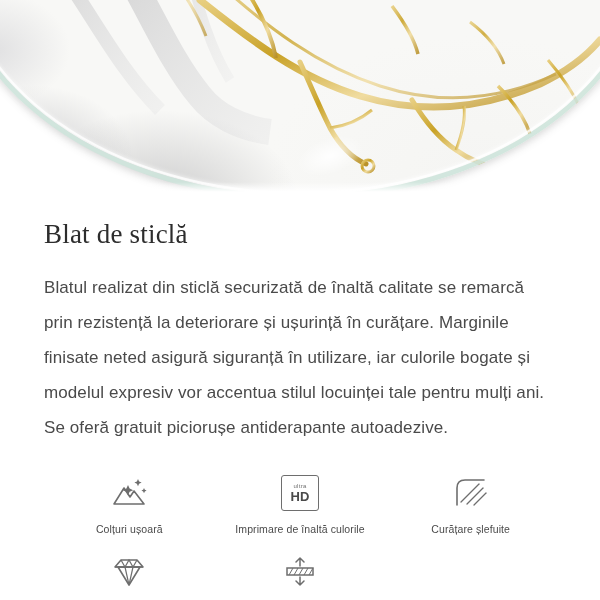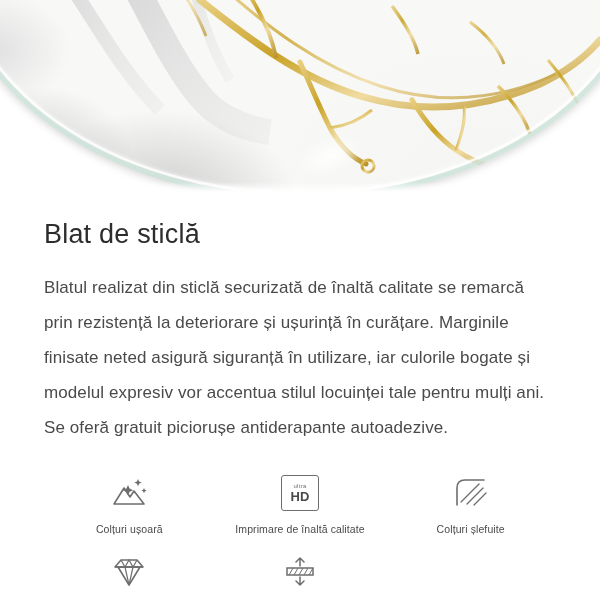--- a/index.html
+++ b/index.html
@@ -101,21 +101,21 @@
     pointer-events: none;
   }
 
   
   .content {
     position: relative;
     padding: 0 44px;
   }
   .headline {
     margin: 20px 0 0 0;
-    font-family: Liberation Sans, sans-serif;
+    font-family: Liberation Serif, serif;
     font-weight: 400;
     font-size: 27px;
     line-height: 1.38;
     color: #2d2d2d;
     letter-spacing: 0.2px;
   }
   .headline .line2 {
     display: block;
   }
   .body-copy {
@@ -262,33 +262,33 @@
         <div class="feature-label">Colțuri ușoară</div>
       </div>
 
       <div class="feature">
         <div class="feature-icon">
           <div class="hd-badge">
             <span class="ultra">ultra</span>
             <span class="hd">HD</span>
           </div>
         </div>
-        <div class="feature-label">Imprimare de înaltă calitate</div>
+        <div class="feature-label">Imprimare de înaltă culorile</div>
       </div>
 
       <div class="feature">
         <div class="feature-icon">
           <svg class="icon-svg" width="40" height="38" viewBox="0 0 40 38">
             <path d="M6,31 L6,14 Q6,6 14,6 L33,6" fill="none" stroke="#6e6e6e" stroke-width="1.6" stroke-linecap="round"></path>
             <path d="M10,28 L28,10" stroke="#6e6e6e" stroke-width="1.3" stroke-linecap="round"></path>
             <path d="M16,30 L32,14" stroke="#6e6e6e" stroke-width="1.3" stroke-linecap="round"></path>
             <path d="M23,31 L35,19" stroke="#6e6e6e" stroke-width="1.3" stroke-linecap="round"></path>
           </svg>
         </div>
-        <div class="feature-label">Colțuri șlefuite</div>
+        <div class="feature-label">Curățare șlefuite</div>
       </div>
 
       <div class="feature">
         <div class="feature-icon">
           <svg class="icon-svg" width="40" height="36" viewBox="0 0 40 36">
             <path d="M9,12 L20,30 L31,12 Z" fill="none" stroke="#6e6e6e" stroke-width="1.6" stroke-linejoin="round"></path>
             <path d="M6,12 L12,5 L28,5 L34,12 Z" fill="none" stroke="#6e6e6e" stroke-width="1.6" stroke-linejoin="round"></path>
             <path d="M6,12 L34,12" stroke="#6e6e6e" stroke-width="1.3"></path>
             <path d="M12,5 L16,12 L20,5 L24,12 L28,5" fill="none" stroke="#6e6e6e" stroke-width="1.2"></path>
             <path d="M16,12 L20,30 L24,12" fill="none" stroke="#6e6e6e" stroke-width="1.2"></path>

